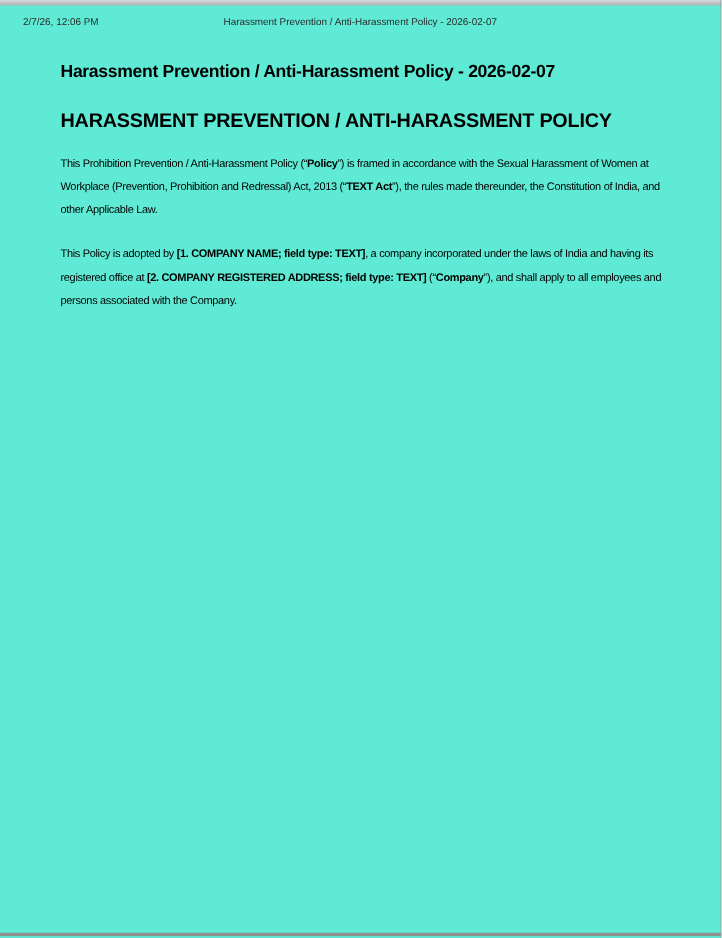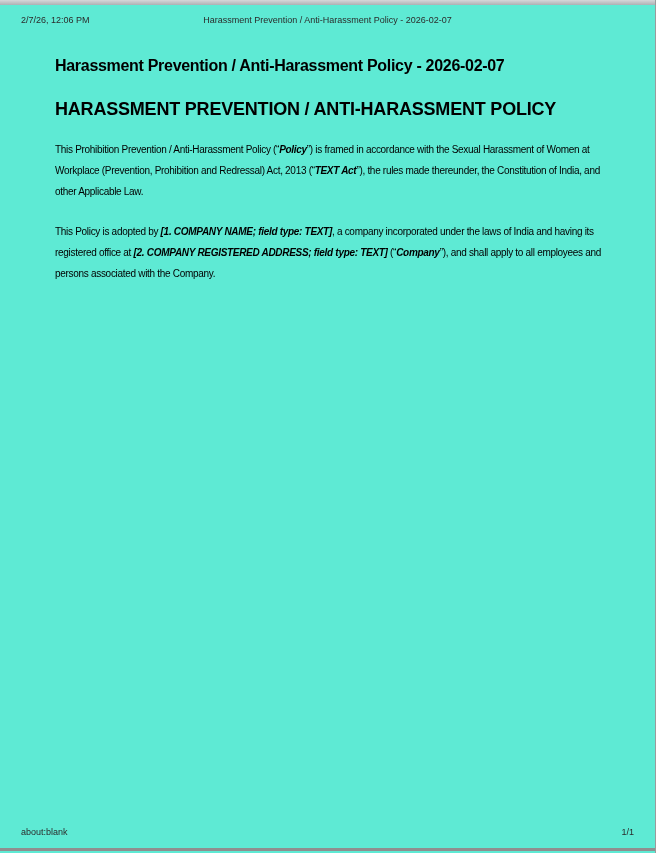--- a/index.html
+++ b/index.html
@@ -59,21 +59,21 @@
     letter-spacing: -0.2px;
     color: #000000;
   }
   .doc p {
     margin: 19px 0 0 0;
     font-size: 10px;
     letter-spacing: -0.3px;
     line-height: 21px;
     color: #000000;
   }
-  .b { font-weight: bold; font-style: italic; }
+  .b { font-weight: bold; }
   .print-footer {
     position: absolute;
     left: 21px; right: 22px;
     bottom: 16px;
     font-size: 9px;
     color: #2b2b2b;
     display: flex;
     justify-content: space-between;
   }
 </style>
@@ -89,21 +89,17 @@
     <span class="ph-title">Harassment Prevention / Anti-Harassment Policy - 2026-02-07</span>
   </div>
 
   <div class="doc">
     <h1>Harassment Prevention / Anti-Harassment Policy - 2026-02-07</h1>
     <h2>HARASSMENT PREVENTION / ANTI-HARASSMENT POLICY</h2>
     <p><span>This Prohibition Prevention / Anti-Harassment Policy (“</span><span class="b">Policy</span><span>”) is framed in accordance with the Sexual Harassment of Women at Workplace (Prevention, Prohibition and Redressal) Act, 2013 (“</span><span class="b">TEXT Act</span><span>”), the rules made thereunder, the Constitution of India, and other Applicable Law.</span></p>
     <p><span>This Policy is adopted by </span><span class="b">[1. COMPANY NAME; field type: TEXT]</span><span>, a company incorporated under the laws of India and having its registered office at </span><span class="b">[2. COMPANY REGISTERED ADDRESS; field type: TEXT]</span><span> (“</span><span class="b">Company</span><span>”), and shall apply to all employees and persons associated with the Company.</span></p>
   </div>
 
-  <div class="print-footer">
-    <span>about:blank</span>
-    <span>1/1</span>
-  </div>
 
   <div class="bottom-bar"></div>
   <div class="right-edge"></div>
 
 </div>
 
 </body></html>

